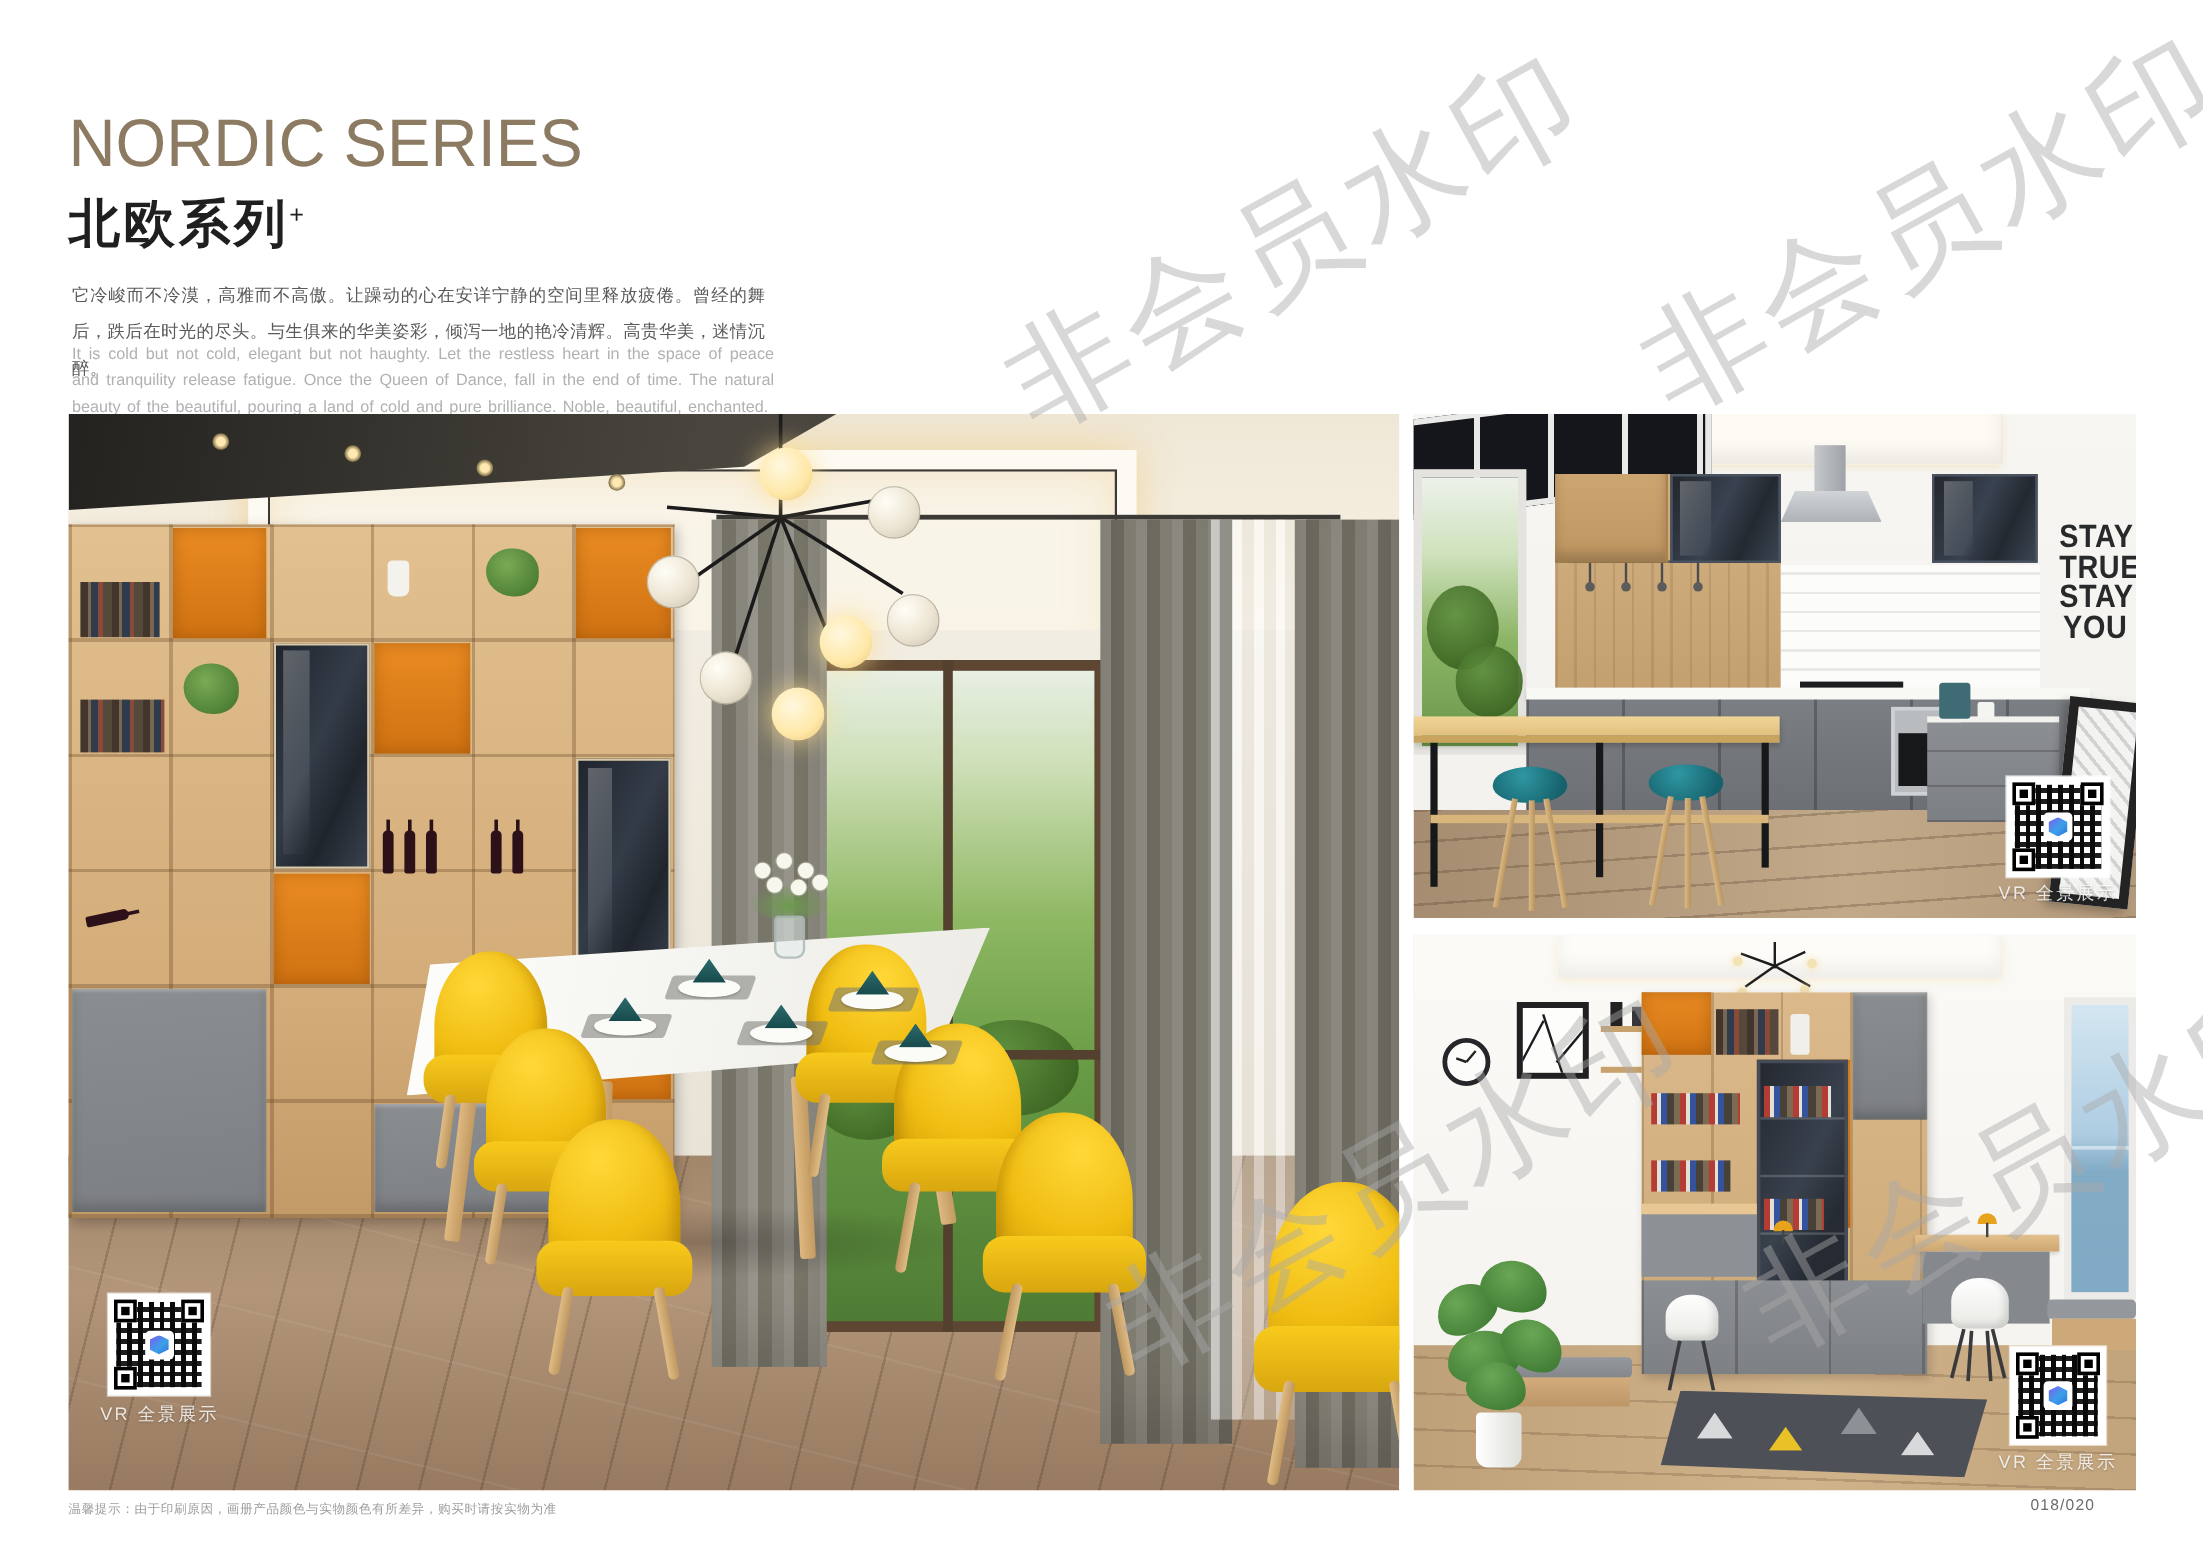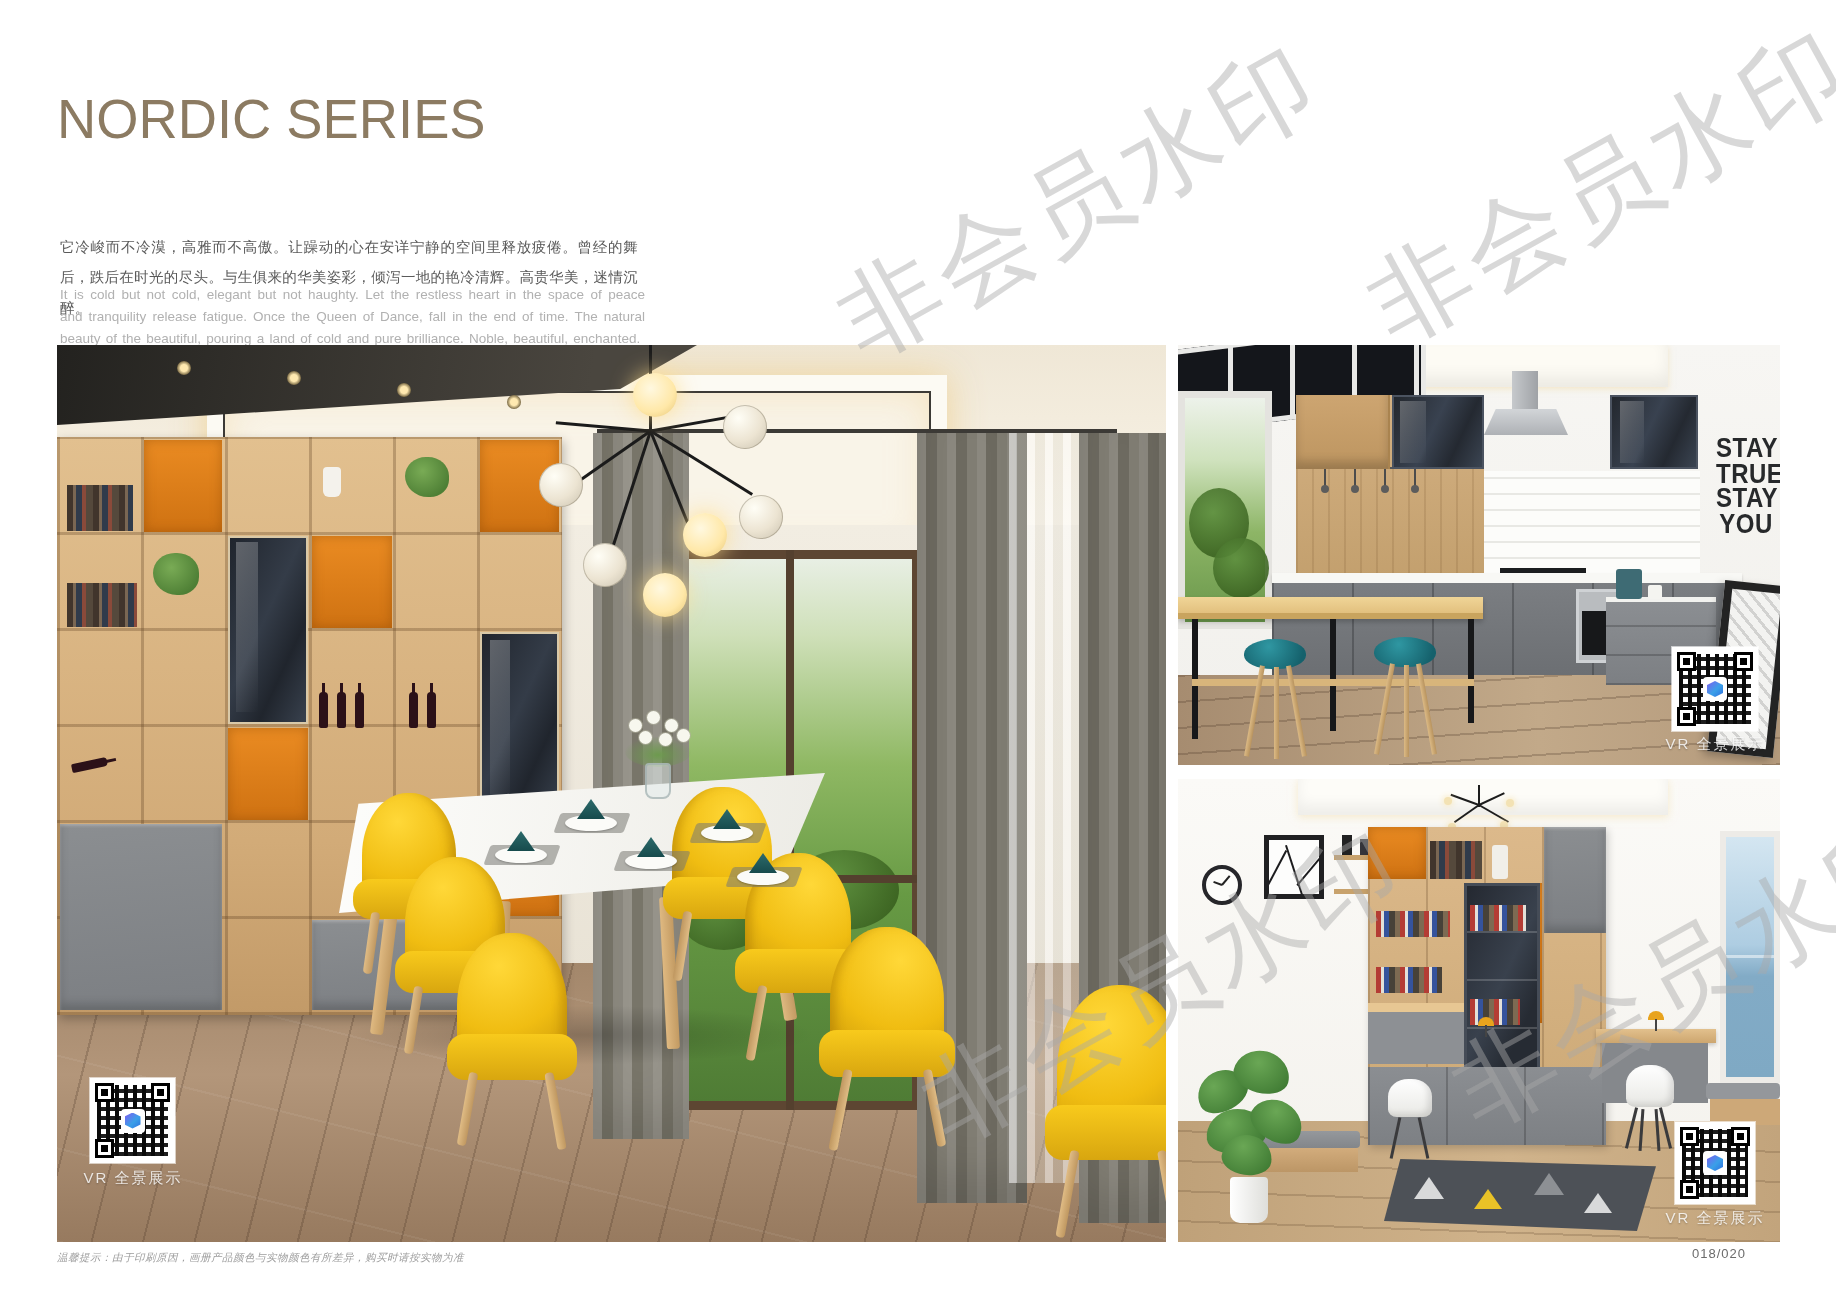--- a/index.html
+++ b/index.html
@@ -7,21 +7,21 @@
   .page { position:relative; width:1836px; height:1307px; background:#fff; }
 
   
   .title-en { position:absolute; left:57px; top:86px; font-size:56px; font-weight:400; color:#8c7b62; letter-spacing:0px; transform:scaleX(.97); transform-origin:left; }
   .title-zh { position:absolute; left:57px; top:158px; font-size:43px; font-weight:700; color:#1f1f1f; letter-spacing:3px; }
   .title-zh sup { font-size:21px; font-weight:400; }
   .para-zh { position:absolute; left:60px; top:232px; width:578px; font-size:14.5px; color:#5a5a5a; line-height:2.1; letter-spacing:.3px; text-align:justify; }
   .para-en { position:absolute; left:60px; top:284px; width:585px; font-size:13.5px; color:#b1b1b1; line-height:1.62; text-align:justify; word-spacing:1.5px; }
 
   
-  .foot-note { position:absolute; left:57px; top:1251px; font-size:10.5px; color:#9d9d9d; letter-spacing:.5px;font-style:italic; }
+  .foot-note { position:absolute; left:57px; top:1251px; font-size:10.5px; color:#9d9d9d; letter-spacing:.5px; }
   .page-num  { position:absolute; left:1692px; top:1246px; font-size:13px; color:#6b6b6b; letter-spacing:1px; }
 
   
   .wm { position:absolute; z-index:40; font-size:100px; font-weight:400; color:rgba(168,168,168,.45); white-space:nowrap; transform:rotate(-29deg); pointer-events:none; letter-spacing:6px; }
 
   
   .photo { position:absolute; overflow:hidden; background:#eee; z-index:1; }
   #photo-dining  { left:57px;   top:345px; width:1109px; height:897px; }
   #photo-kitchen { left:1178px; top:345px; width:602px;  height:420px; }
   #photo-study   { left:1178px; top:779px; width:602px;  height:463px; }
@@ -157,20 +157,21 @@
   .s-sputnik .st { position:absolute; left:44px; top:0; width:2px; height:22px; background:#1d1d1d; }
   .s-sputnik .sa { position:absolute; width:2px; background:#1d1d1d; transform-origin:top center; }
   .s-sputnik .sb { position:absolute; width:8px; height:8px; border-radius:50%; background:#f3e2b4; box-shadow:0 0 6px rgba(250,225,160,.9); }
 </style>
 </head>
 <body>
 
 <div class="page">
 
   <div class="title-en">NORDIC SERIES</div>
+  <div class="title-zh"><span>北欧系列</span><sup>+</sup></div>
   <div class="para-zh">它冷峻而不冷漠，高雅而不高傲。让躁动的心在安详宁静的空间里释放疲倦。曾经的舞后，跌后在时光的尽头。与生俱来的华美姿彩，倾泻一地的艳冷清辉。高贵华美，迷情沉醉。</div>
   <div class="para-en">It is cold but not cold, elegant but not haughty. Let the restless heart in the space of peace and tranquility release fatigue. Once the Queen of Dance, fall in the end of time. The natural beauty of the beautiful, pouring a land of cold and pure brilliance. Noble, beautiful, enchanted.</div>
 
   <div class="photo" id="photo-dining">
     <div class="d-ceiling"></div>
     <div class="d-tray"></div>
     <div class="d-darkstrip"></div>
     <div class="spot" style="left:120px;top:16px;"></div>
     <div class="spot" style="left:230px;top:26px;"></div>
     <div class="spot" style="left:340px;top:38px;"></div>

